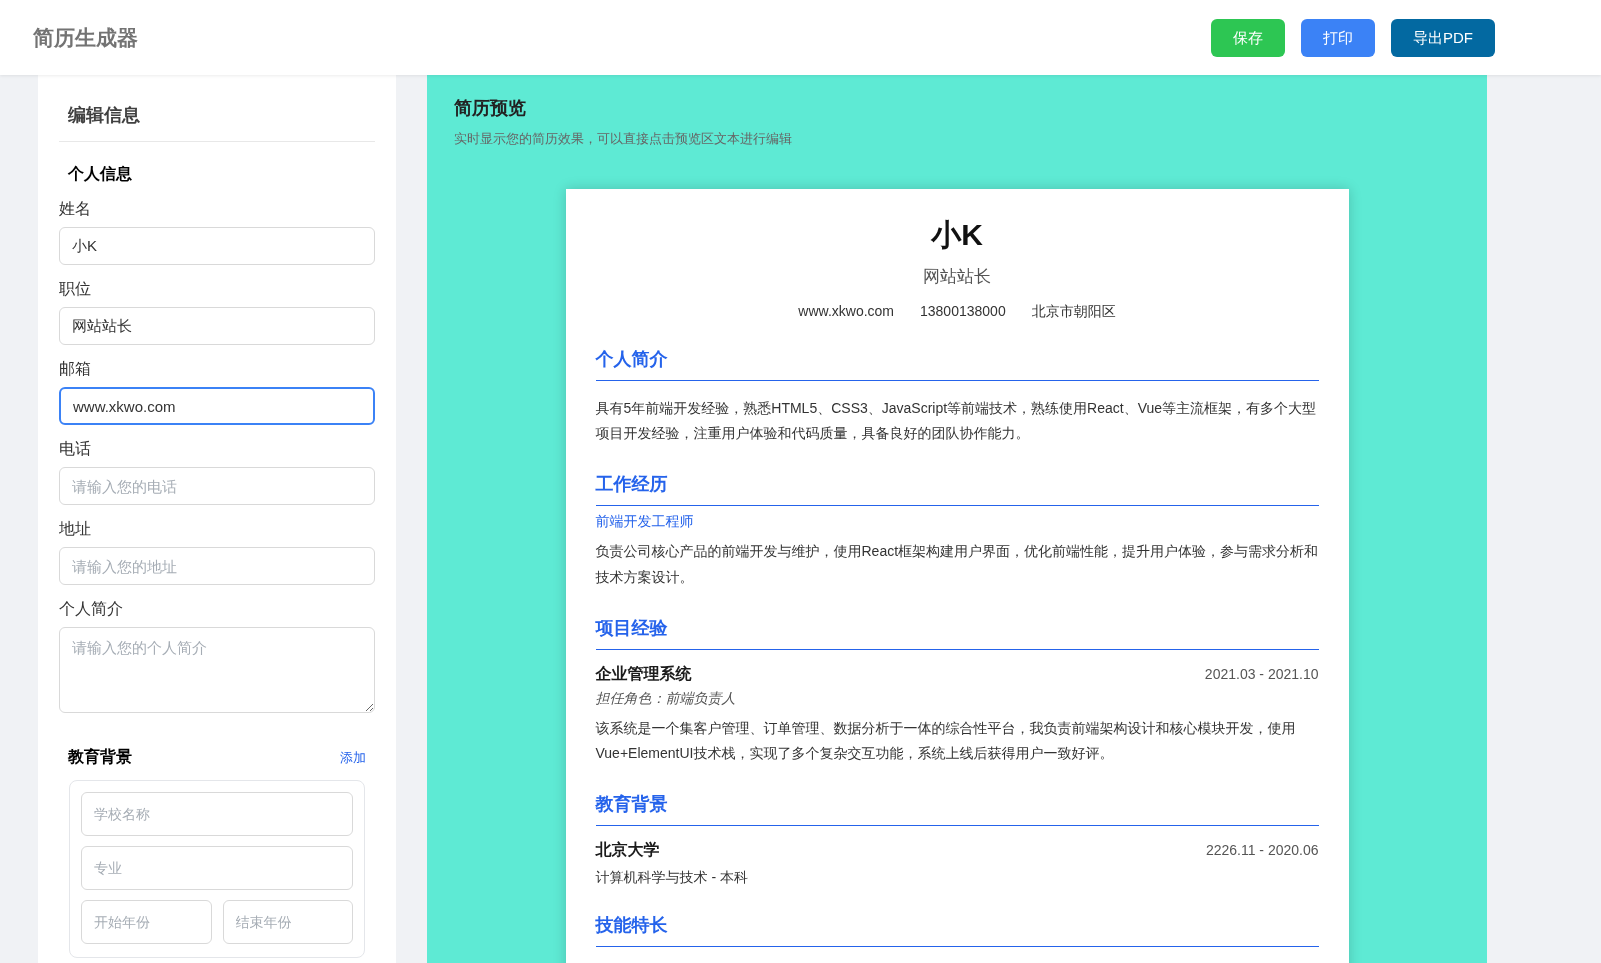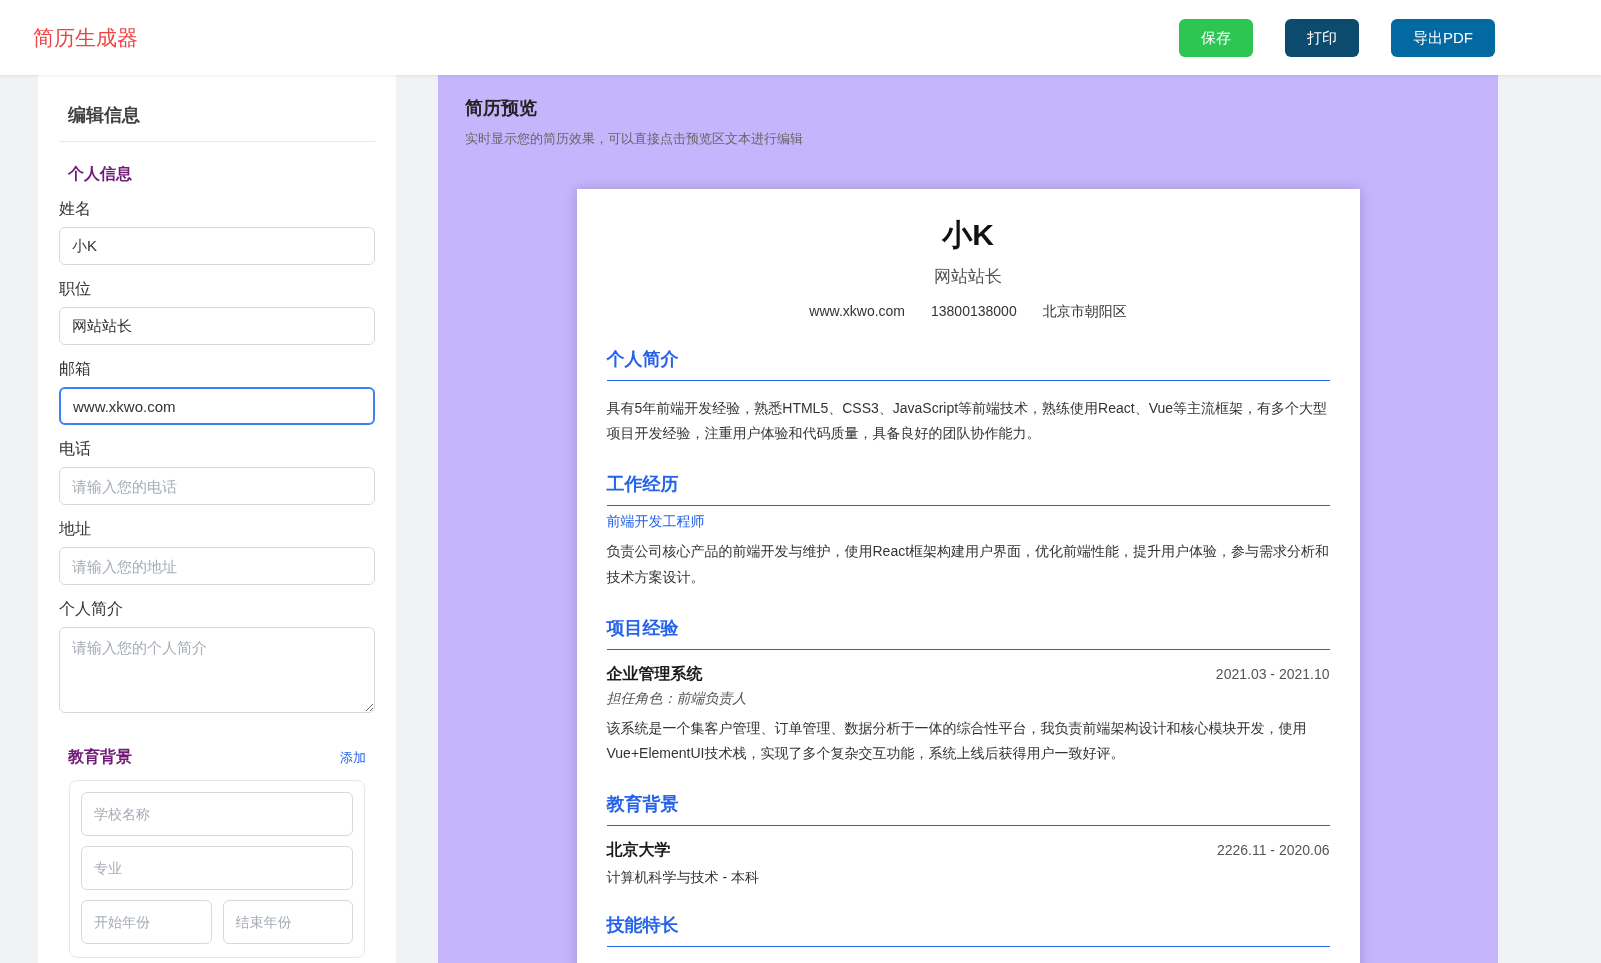--- a/index.html
+++ b/index.html
@@ -10,49 +10,49 @@
     color:#333;
   }
   
   .app-header {
     height:75px; background:#fff;
     display:flex; align-items:center; justify-content:space-between;
     padding:0 106px 0 33px;
     box-shadow:0 1px 3px rgba(0,0,0,0.08);
     position:relative; z-index:5;
   }
-  .app-title { font-size:21px; font-weight:normal; color:#ef4444; }
-  .header-actions { display:flex; gap:32px; }
+  .app-title { font-size:21px; font-weight:bold; color:#737373; }
+  .header-actions { display:flex; gap:16px; }
   .btn {
     border:none; color:#fff; font-size:15px; cursor:pointer;
     padding:10px 22px; border-radius:6px;
     font-family:inherit; line-height:1.2;
   }
   .btn-save  { background:#2dc653; }
-  .btn-print { background:#0c4a6e; }
+  .btn-print { background:#3b82f6; }
   .btn-pdf   { background:#0369a1; }
 
   
   .content { display:flex; height:888px; }
   .editor-panel {
     width:358px; margin-left:38px; background:#fff;
     padding:24px 21px; overflow:hidden; flex-shrink:0;
   }
   .preview-panel {
-    width:1060px; margin-left:42px; background:#c4b5fd;
+    width:1060px; margin-left:31px; background:#5eead4;
     padding:21px 27px; overflow:hidden;
   }
 
   
   .editor-title {
     font-size:18px; font-weight:bold; color:#404040;
     padding:4px 0 14px 9px; border-bottom:1px solid #e8e8e8;
   }
   .section-heading {
-    font-size:16px; font-weight:bold; color:#701a75;
+    font-size:16px; font-weight:bold; color:#000000;
     margin:22px 0 6px; padding-left:9px;
   }
   .section-row {
     display:flex; justify-content:space-between; align-items:center;
     margin-top:30px; padding:0 9px;
   }
   .section-row .section-heading { margin:0; padding-left:0; }
   .add-link { color:#2563eb; font-size:13px; cursor:pointer; text-decoration:none; }
   .field { margin-top:14px; }
   .field label { display:block; font-size:16px; color:#333; margin-bottom:7px; }

